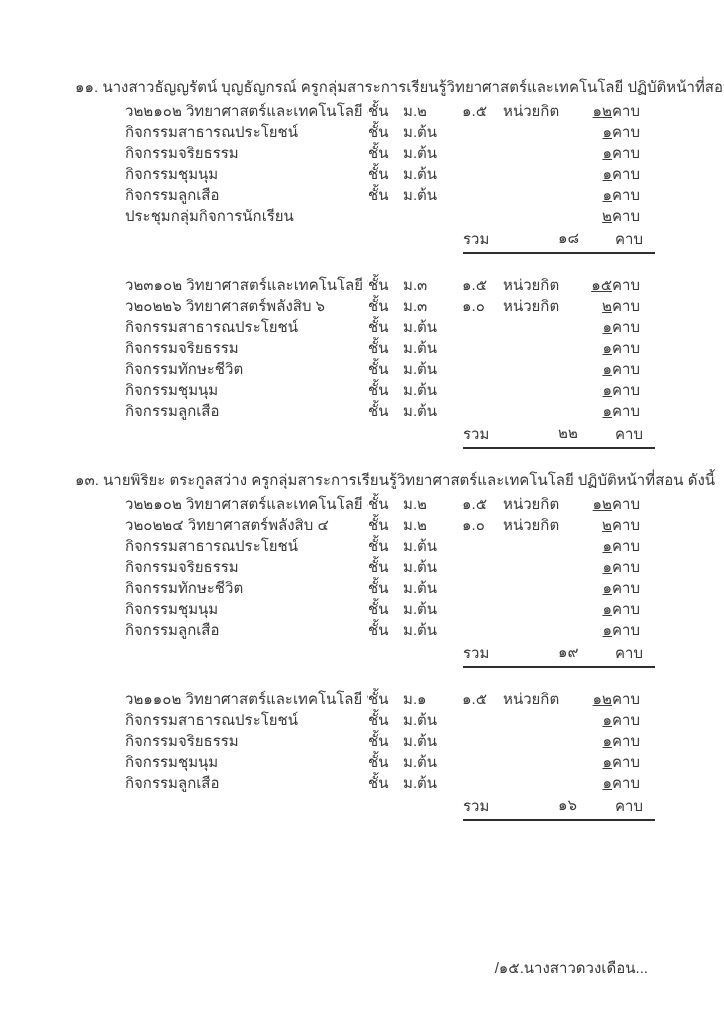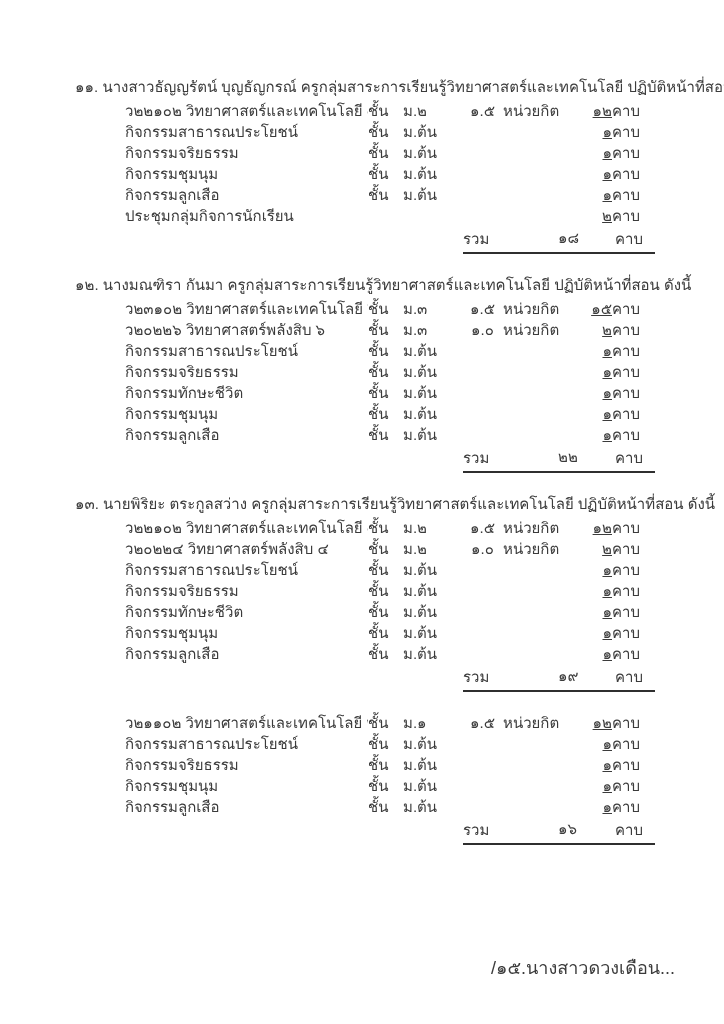--- a/index.html
+++ b/index.html
@@ -12,35 +12,35 @@
   .page {
     position: absolute; inset: 0; background: #ffffff;
     padding: 76px 69px 0 75px; box-sizing: border-box;
   }
   .section { margin-bottom: 20px; }
   .heading { font-size: 15px; line-height: 22px; margin-bottom: 2px; white-space: nowrap; }
   .row { display: flex; line-height: 21px; font-size: 15px; padding-left: 50px; }
   .c-name   { width: 243px; flex: 0 0 auto; white-space: nowrap; overflow: hidden; }
   .c-cls    { width: 35px;  flex: 0 0 auto; }
   .c-level  { width: 59px;  flex: 0 0 auto; text-align: left; }
-  .c-credit { width: 41px;  flex: 0 0 auto; text-align: center; }
+  .c-credit { width: 41px;  flex: 0 0 auto; text-align: left; }
   .c-unit   { width: 65px;  flex: 0 0 auto; }
   .c-hours  { width: 44px;  flex: 0 0 auto; text-align: right; text-decoration: underline; }
   .c-period { flex: 1; }
   .total-row {
     width: 192px; margin-left: auto; margin-right: 0;
     display: flex; font-size: 15px; line-height: 21px;
     border-bottom: 2px solid #2f2f2f; padding-bottom: 3px; margin-top: 2px;
   }
   .t-label { width: 95px; text-align: left; }
   .t-hours { width: 45px; text-align: left; font-family: Liberation Serif, serif; }
   .t-unit  { flex: 1; text-align: center; }
   .footer {
-    position: absolute; top: 958px; right: 49px;
-    font-size: 18px; line-height: 20px; color: #3b3b3b;
+    position: absolute; top: 958px; right: 76px;
+    font-size: 15px; line-height: 20px; color: #3b3b3b;
   }
 </style>
 </head>
 <body>
 
 <main class="page">
   <div id="sections-root">
       <section class="section">
     <div class="heading">๑๑. นางสาวธัญญรัตน์ บุญธัญกรณ์ ครูกลุ่มสาระการเรียนรู้วิทยาศาสตร์และเทคโนโลยี ปฏิบัติหน้าที่สอน ดังนี้</div>
     <div class="rows">
@@ -99,21 +99,20 @@
     <span class="c-period">คาบ</span>
   </div>
         </div>
     <div class="total-row">
       <span class="t-label">รวม</span>
       <span class="t-hours">๑๘</span>
       <span class="t-unit">คาบ</span>
     </div>
   </section>
       <section class="section">
-    <div class="heading">๑๒. นางมณฑิรา  กันมา ครูกลุ่มสาระการเรียนรู้วิทยาศาสตร์และเทคโนโลยี ปฏิบัติหน้าที่สอน ดังนี้</div>
     <div class="rows">
           <div class="row">
     <span class="c-name">ว๒๓๑๐๒ วิทยาศาสตร์และเทคโนโลยี ๖</span>
     <span class="c-cls">ชั้น</span>
     <span class="c-level">ม.๓</span>
     <span class="c-credit">๑.๕</span>
     <span class="c-unit">หน่วยกิต</span>
     <span class="c-hours">๑๕</span>
     <span class="c-period">คาบ</span>
   </div>

